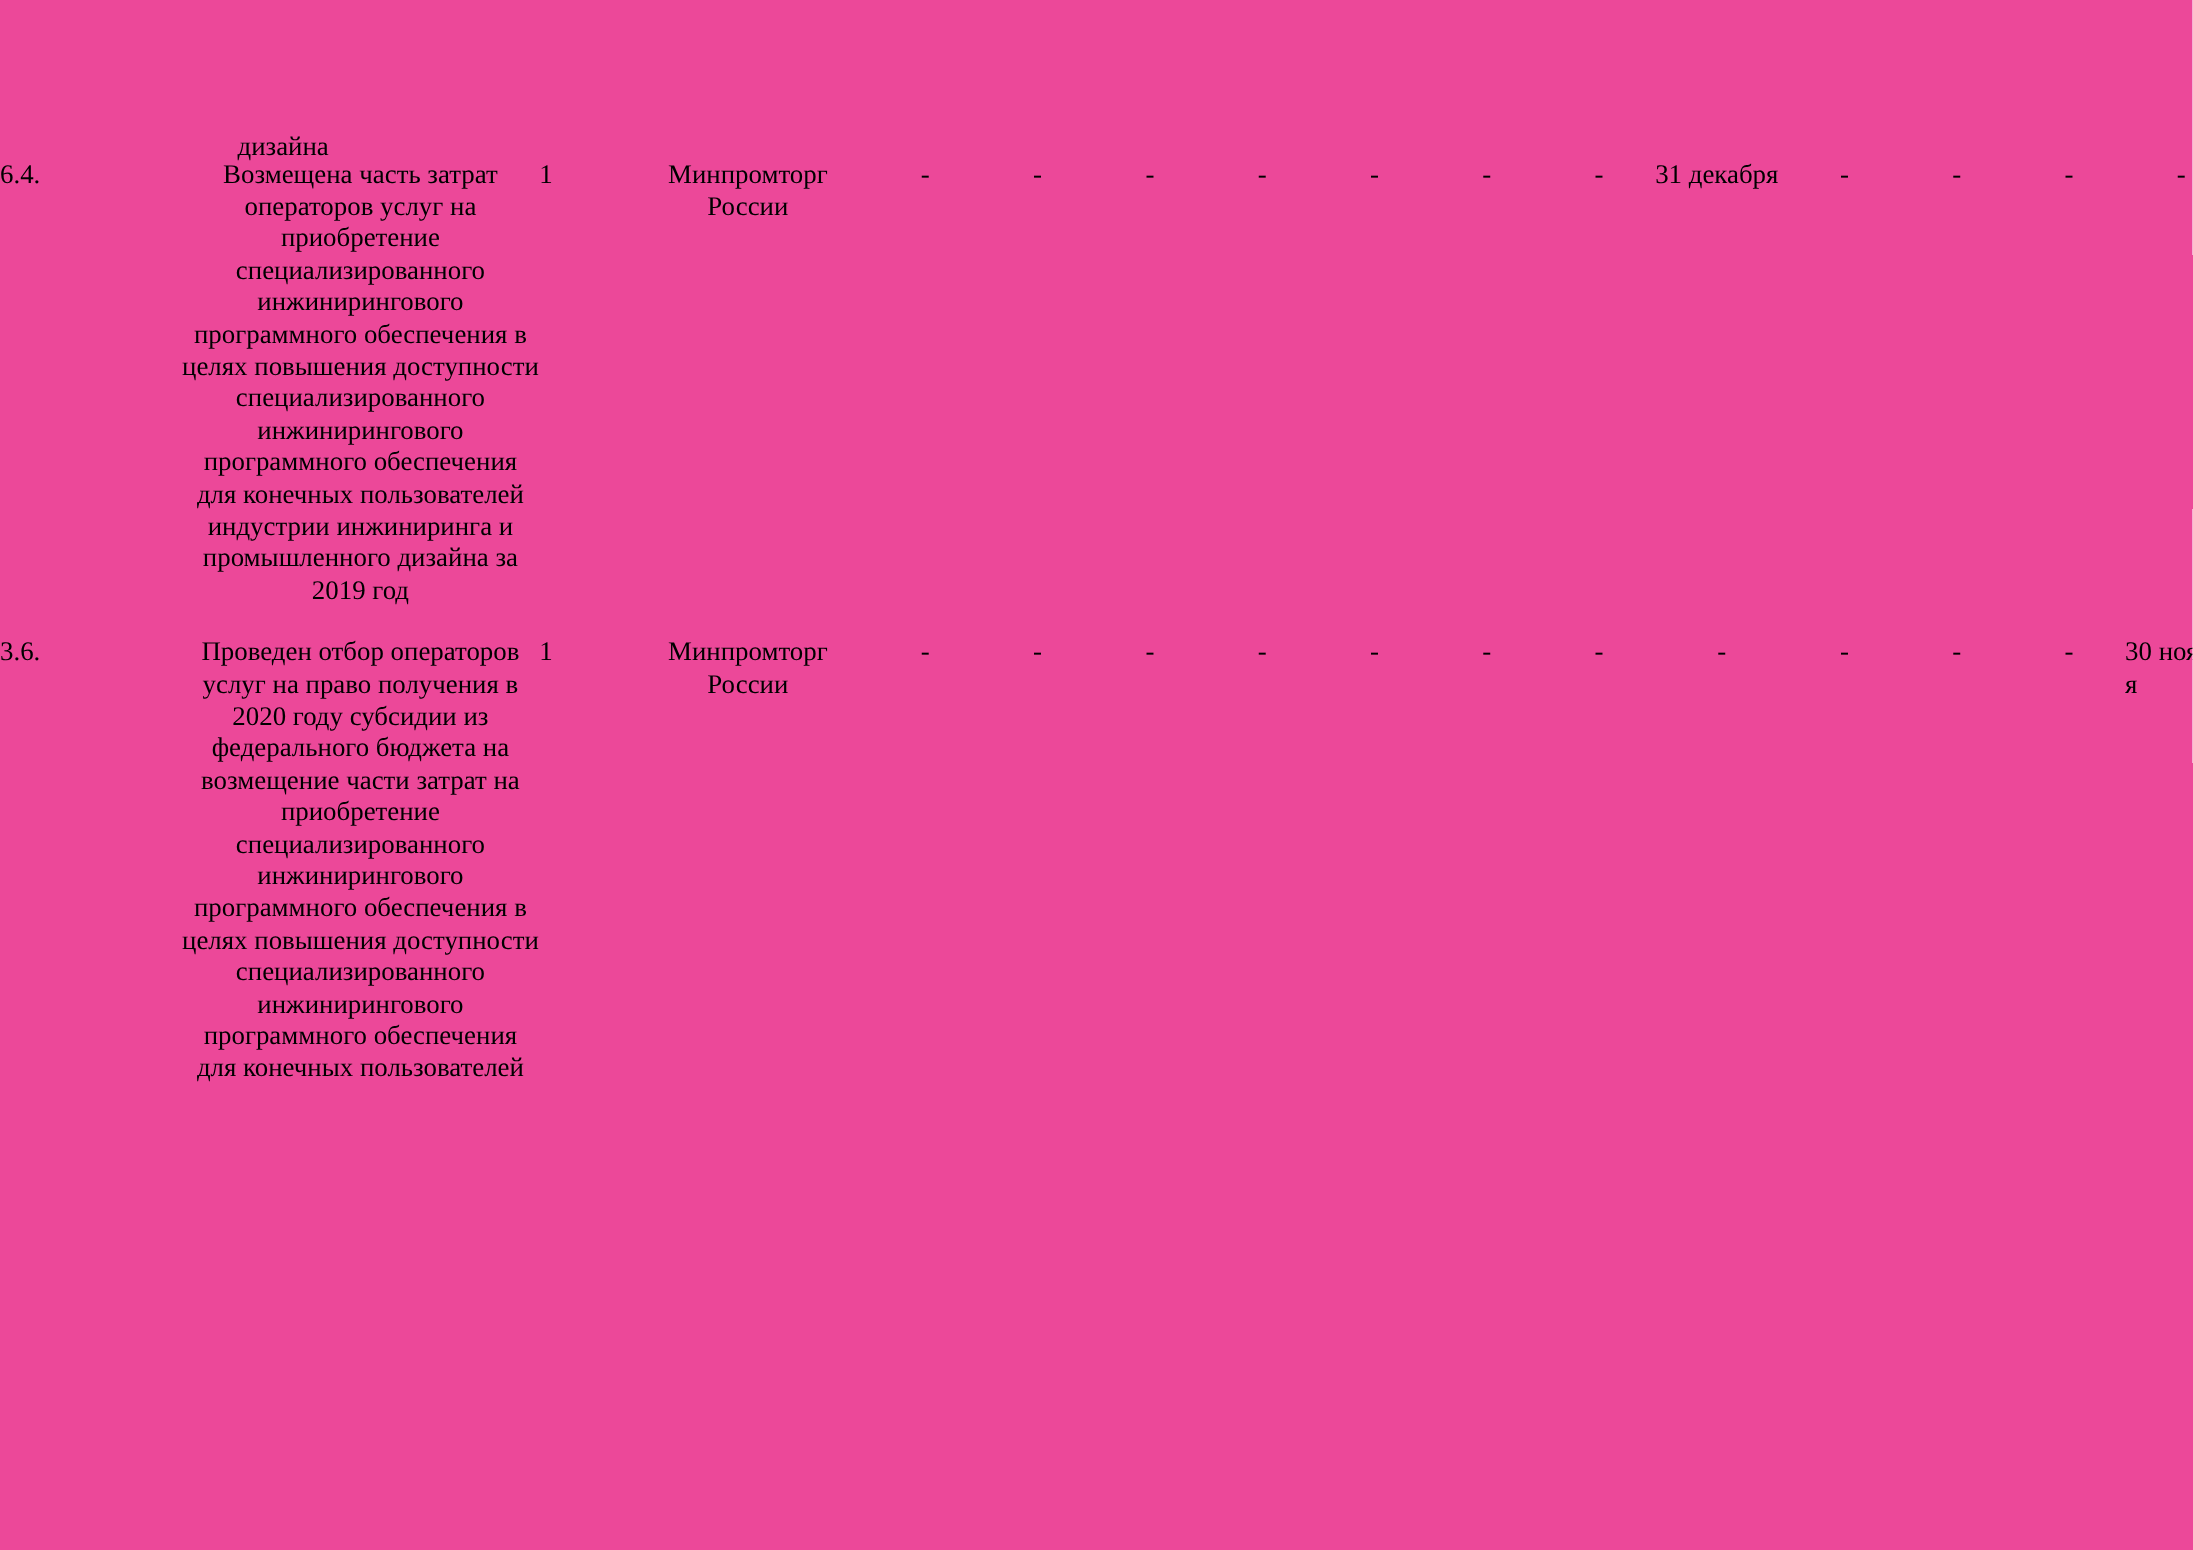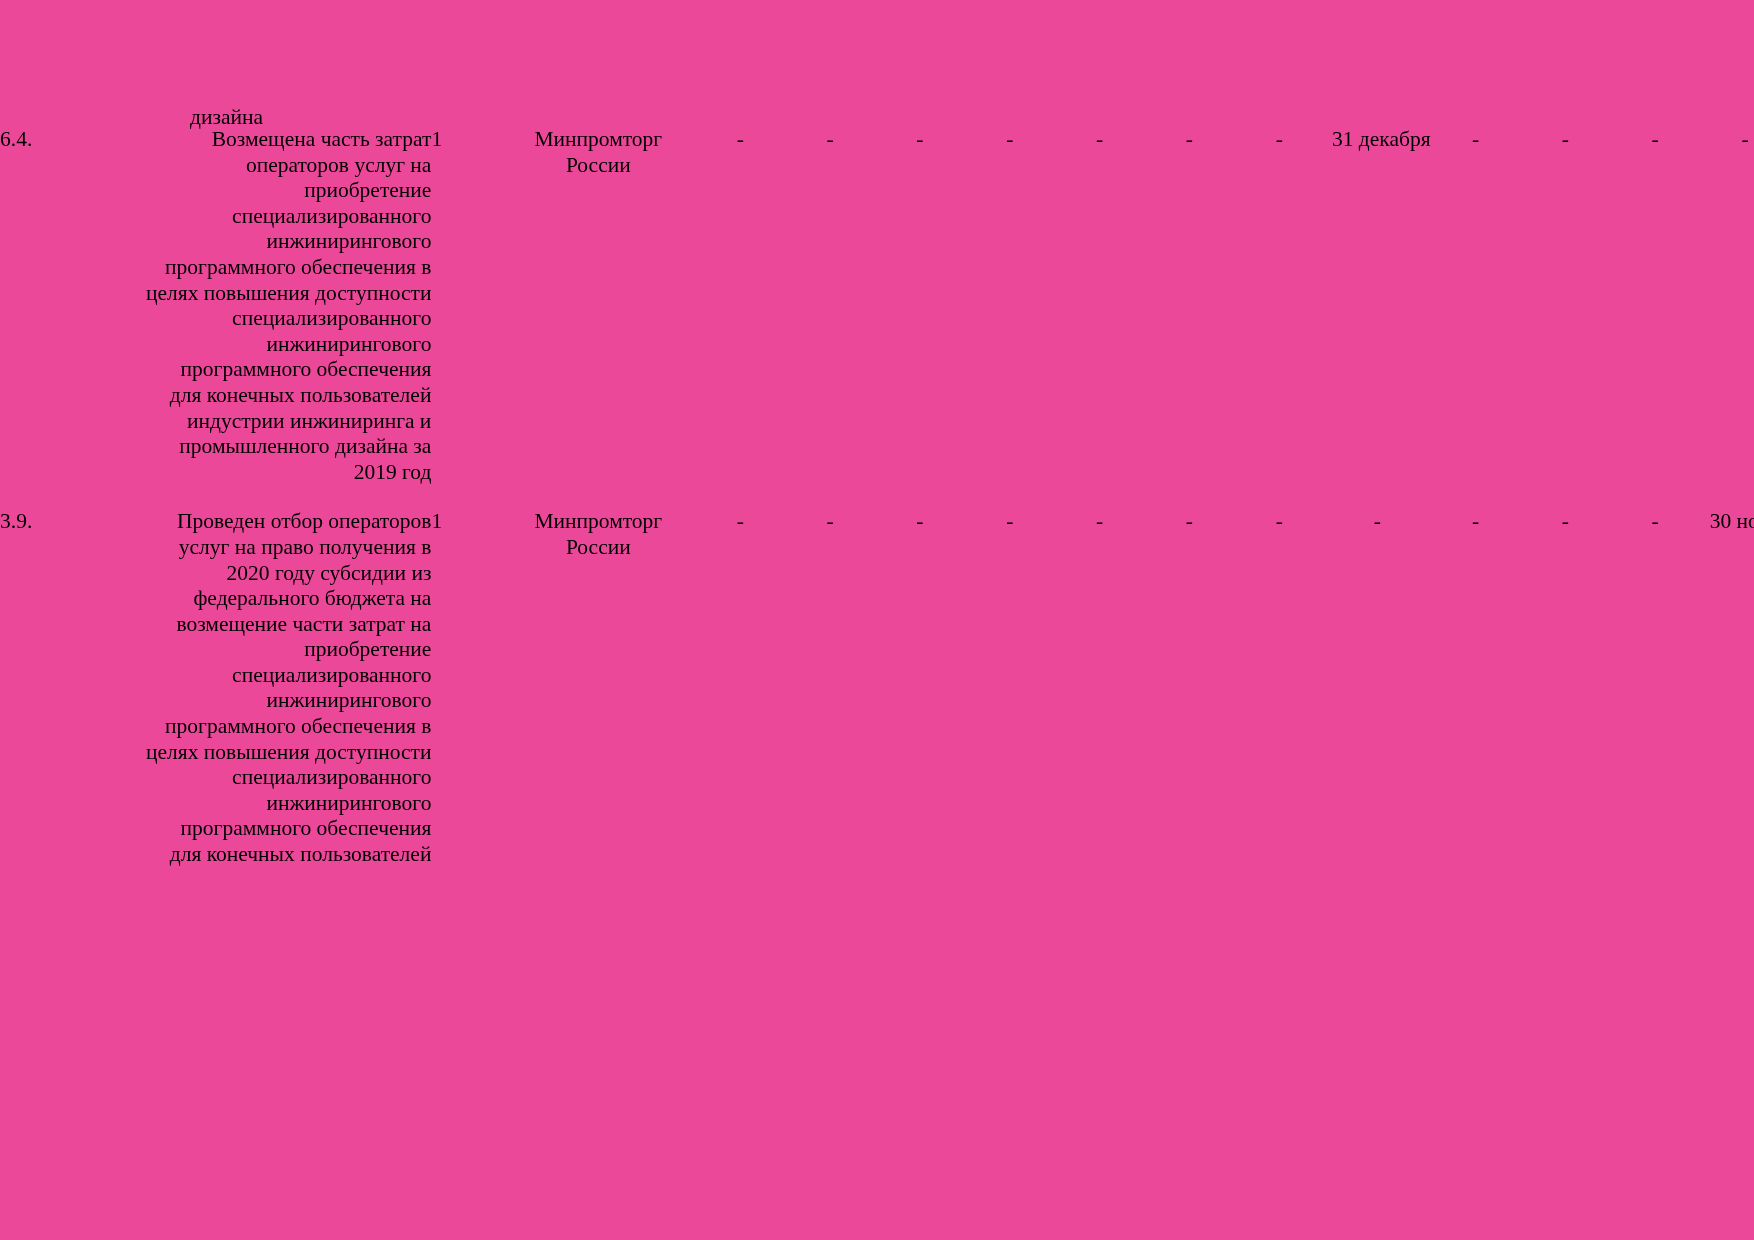--- a/index.html
+++ b/index.html
@@ -49,36 +49,36 @@
   .col-dash   { width: 81px;  }
   .col-date   { width: 96px;  }
 
   .cell-num {
     text-align: left;
     padding-left: 10px;
     white-space: nowrap;
     margin-left: 11px;
   }
   .cell-name {
-    text-align: right;
+    text-align: center;
     padding-right: 6px;
   }
   .cell-unit {
     text-align: left;
     padding-left: 12px;
   }
   .cell-org {
     text-align: center;
     padding-right: 4px;
   }
   .cell-dash {
     text-align: center;
   }
   .cell-date {
-    text-align: right;
+    text-align: left;
     word-break: break-all;
     margin-top: 12px;
   }
 
   .row-gap td { height: 24px; line-height: 24px; font-size: 1px; }
 
   
   .continuation {
     position: absolute;
     top: 105px;
@@ -142,21 +142,21 @@
         <td class="cell-dash">-</td>
         <td class="cell-dash">-</td>
         <td class="cell-dash">-</td>
       </tr>
 
       <tr class="row-gap">
         <td colspan="17"></td>
       </tr>
 
       <tr>
-        <td class="cell-num">3.9.</td>
+        <td class="cell-num">3.6.</td>
         <td></td>
         <td class="cell-name">Проведен отбор операторов услуг на право получения в 2020 году субсидии из федерального бюджета на возмещение части затрат на приобретение специализированного инжинирингового программного обеспечения в целях повышения доступности специализированного инжинирингового программного обеспечения для конечных пользователей</td>
         <td class="cell-unit">1</td>
         <td class="cell-org">Минпромторг России</td>
 
         <td class="cell-dash">-</td>
         <td class="cell-dash">-</td>
         <td class="cell-dash">-</td>
         <td class="cell-dash">-</td>
         <td class="cell-dash">-</td>

